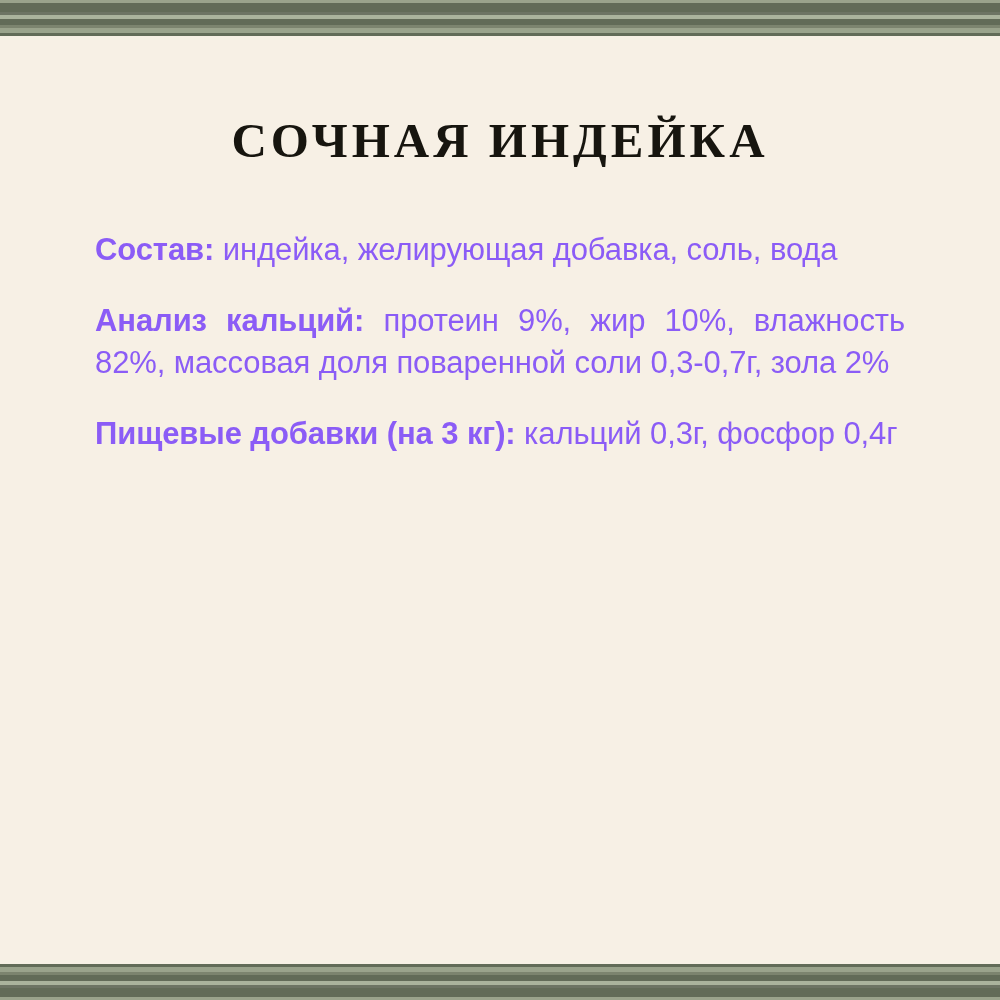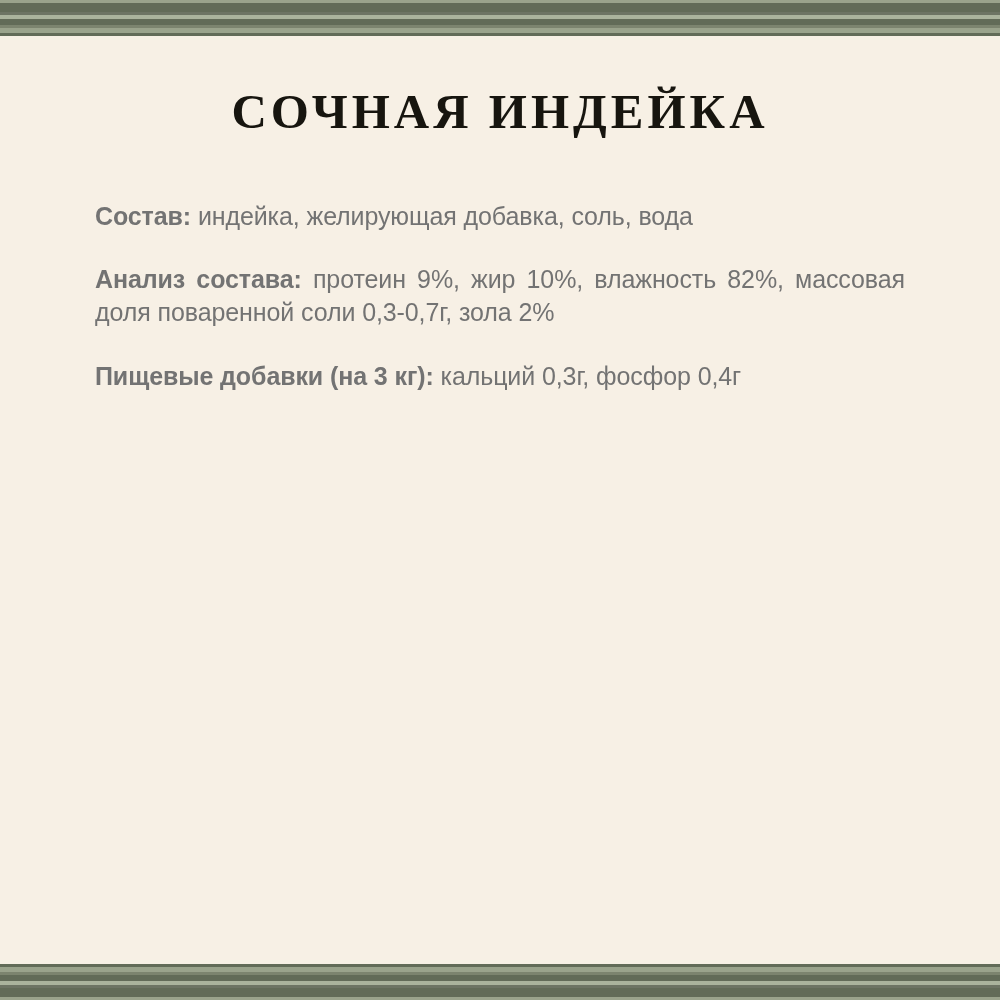--- a/index.html
+++ b/index.html
@@ -40,21 +40,21 @@
   
   .content {
     flex: 1 1 auto;
     position: relative;
     padding: 0 95px;
     box-sizing: border-box;
   }
 
   .product-title {
     margin: 0;
-    padding-top: 50px;
+    padding-top: 79px;
     text-align: center;
     font-family: "Liberation Serif", serif;
     font-size: 49px;
     font-weight: bold;
     letter-spacing: 4px;
     color: #17150f;
     line-height: 1.05;
     white-space: nowrap;
   }
 
@@ -62,22 +62,22 @@
     margin: 0;
     padding: 0;
     list-style: none;
   }
 
   .spec-block {
     margin: 0;
     padding: 0;
     text-align: justify;
     text-align-last: left;
-    color: #737373;
-    font-size: 25px;
+    color: #8b5cf6;
+    font-size: 31px;
     line-height: 1.34;
     letter-spacing: -0.1px;
     word-spacing: 0px;
   }
   .spec-block.first { margin-top: 63px; }
   .spec-block.mid   { margin-top: 29px; }
   .spec-block.last  { margin-top: 30px; }
 
   
   .spec-label {
@@ -107,21 +107,21 @@
 
     <h1 class="product-title">СОЧНАЯ ИНДЕЙКА</h1>
 
     <div class="spec-list">
 
       <p class="spec-block first">
         <span class="spec-label">Состав:</span><span class="spec-value"> индейка, желирующая добавка, соль, вода</span>
       </p>
 
       <p class="spec-block mid">
-        <span class="spec-label">Анализ состава:</span><span class="spec-value"> протеин 9%, жир 10%, влажность 82%, массовая доля поваренной соли 0,3-0,7г, зола 2%</span>
+        <span class="spec-label">Анализ кальций:</span><span class="spec-value"> протеин 9%, жир 10%, влажность 82%, массовая доля поваренной соли 0,3-0,7г, зола 2%</span>
       </p>
 
       <p class="spec-block last">
         <span class="spec-label">Пищевые добавки (на 3 кг):</span><span class="spec-value"> кальций 0,3г, фосфор 0,4г</span>
       </p>
 
     </div>
   </div>
 
   <div class="border-stripes" id="bottom-border">

